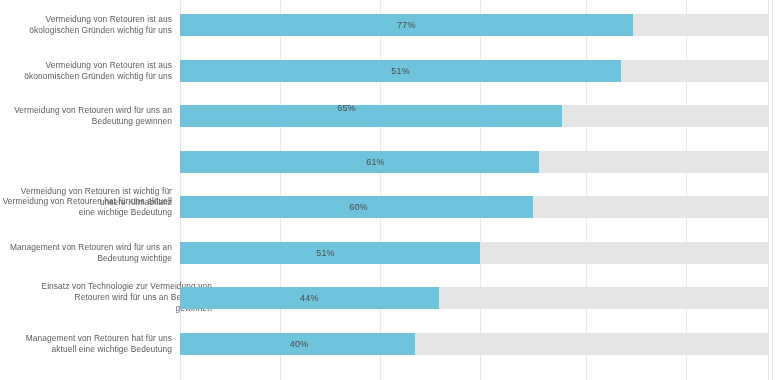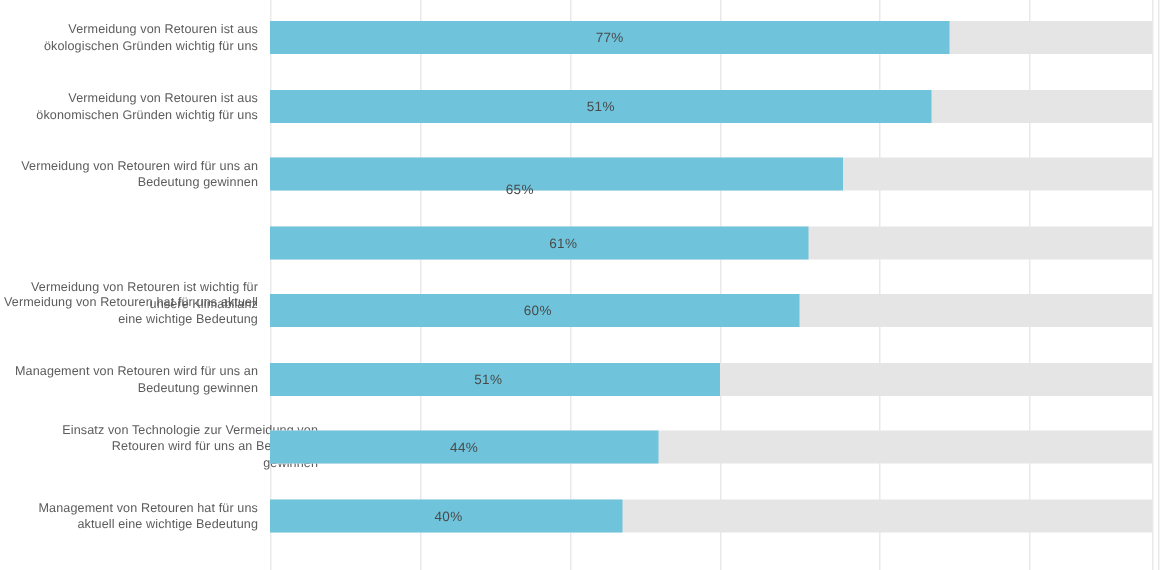--- a/index.html
+++ b/index.html
@@ -108,38 +108,38 @@
         <div class="bar-track" style="left: 180px; top: 59.5px; width: 588px;">
           <div class="bar-fill" style="width: 441px;"></div>
         </div>
         <div class="bar-value" style="left: 180px; top: 59.5px; width: 441px;">51%</div>
       </div>
       <div class="row" style="top: 0px;">
         <div class="row-label" style="top: 105px;">Vermeidung von Retouren wird für uns an Bedeutung gewinnen</div>
         <div class="bar-track" style="left: 180px; top: 105px; width: 588px;">
           <div class="bar-fill" style="width: 382.2px;"></div>
         </div>
-        <div class="bar-value" style="left: 180px; top: 115px; width: 333px;">65%</div>
+        <div class="bar-value" style="left: 180px; top: 97px; width: 333px;">65%</div>
       </div>
       <div class="row" style="top: 0px;">
         <div class="row-label" style="top: 150.5px; margin-top: 35px;">Vermeidung von Retouren ist wichtig für unsere Klimabilanz</div>
         <div class="bar-track" style="left: 180px; top: 150.5px; width: 588px;">
           <div class="bar-fill" style="width: 358.68px;"></div>
         </div>
         <div class="bar-value" style="left: 180px; top: 150.5px; width: 391px;">61%</div>
       </div>
       <div class="row" style="top: 0px;">
         <div class="row-label" style="top: 196px;">Vermeidung von Retouren hat für uns aktuell eine wichtige Bedeutung</div>
         <div class="bar-track" style="left: 180px; top: 196px; width: 588px;">
           <div class="bar-fill" style="width: 352.8px;"></div>
         </div>
         <div class="bar-value" style="left: 180px; top: 196px; width: 357px;">60%</div>
       </div>
       <div class="row" style="top: 0px;">
-        <div class="row-label" style="top: 241.5px;">Management von Retouren wird für uns an Bedeutung gewinnen</div>
+        <div class="row-label" style="top: 241.5px;">Management von Retouren wird für uns an Bedeutung wichtige</div>
         <div class="bar-track" style="left: 180px; top: 241.5px; width: 588px;">
           <div class="bar-fill" style="width: 299.88px;"></div>
         </div>
         <div class="bar-value" style="left: 180px; top: 241.5px; width: 291px;">51%</div>
       </div>
       <div class="row" style="top: 0px;">
         <div class="row-label" style="top: 281px; padding-left: 40px;">Einsatz von Technologie zur Vermeidung von Retouren wird für uns an Bedeutung gewinnen</div>
         <div class="bar-track" style="left: 180px; top: 287px; width: 588px;">
           <div class="bar-fill" style="width: 258.72px;"></div>
         </div>

